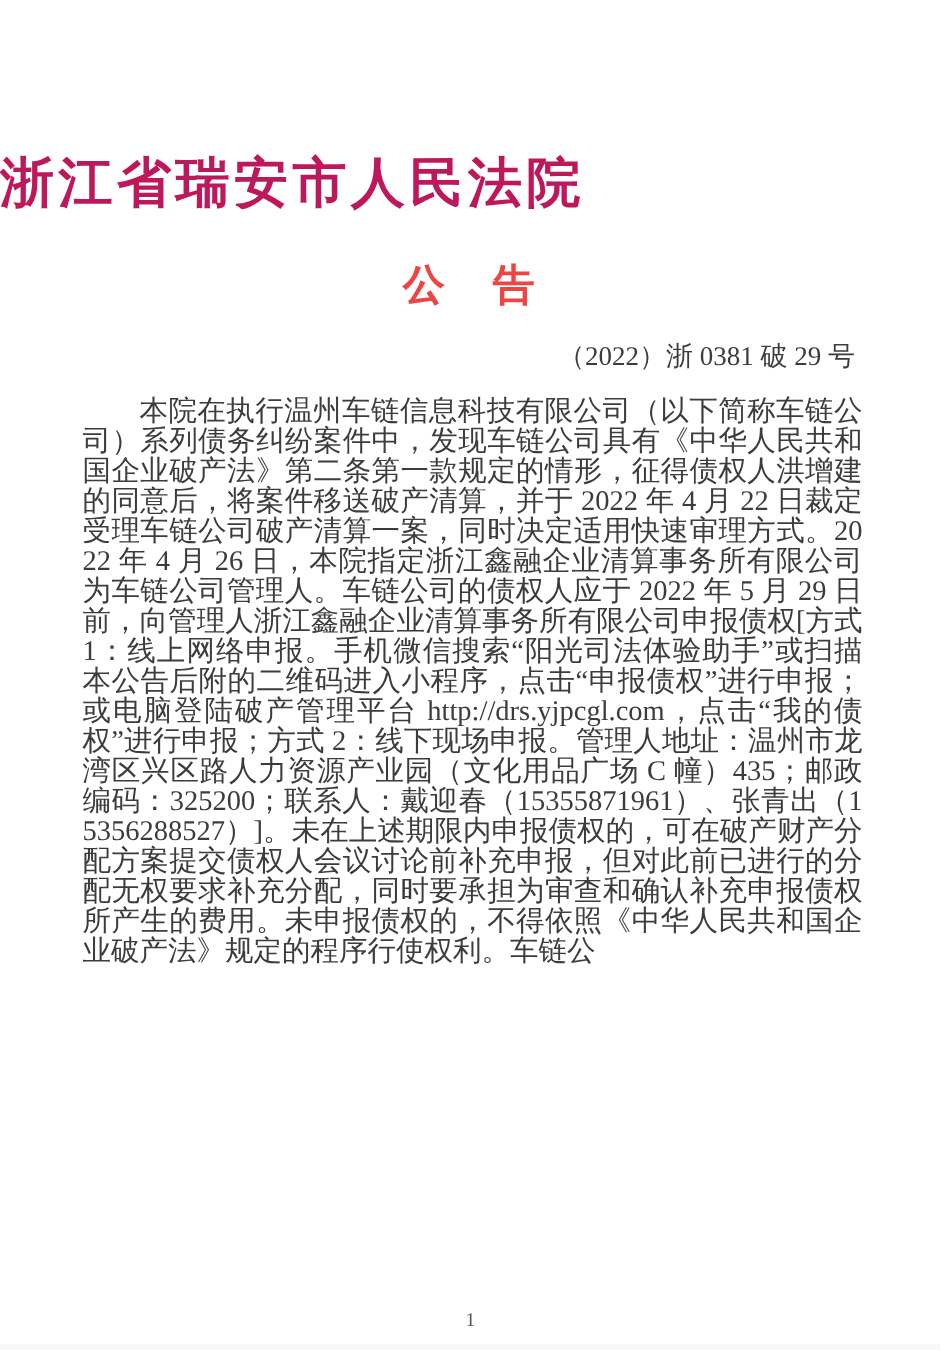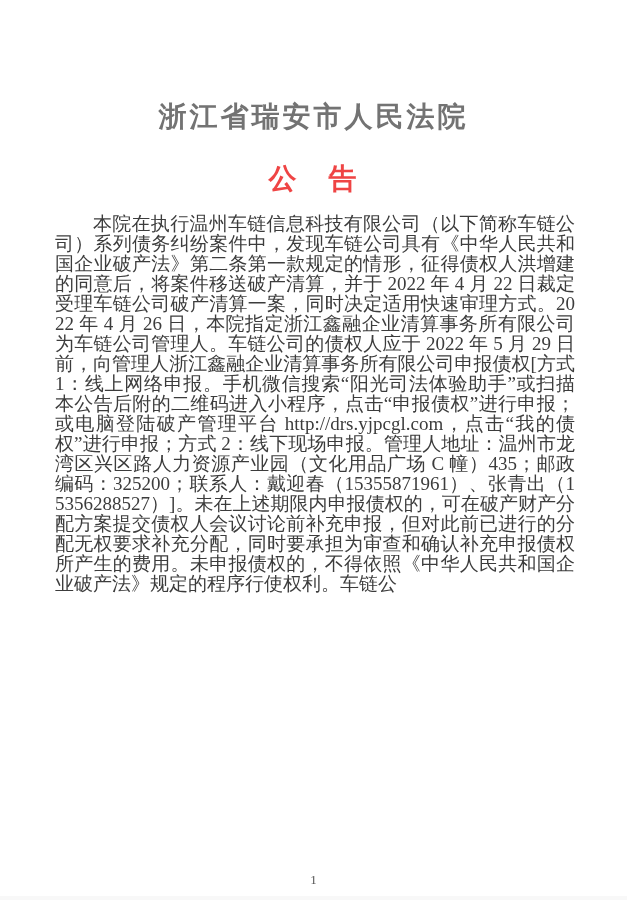--- a/index.html
+++ b/index.html
@@ -14,25 +14,25 @@
     margin: 0 auto;
     background: #ffffff;
     font-family: "Liberation Serif", "DejaVu Serif", serif;
     color: #3c3c3c;
     overflow: hidden;
     box-sizing: border-box;
   }
   .court-name {
     margin: 0;
     padding-top: 98px;
-    text-align: center;
-    font-size: 28px;
+    text-align: left;
+    font-size: 36px;
     font-weight: bold;
     letter-spacing: 3px;
-    color: #737373;
+    color: #be185d;
   }
   .notice-title {
     margin: 0;
     margin-top: 24px;
     text-align: center;
     font-size: 28px;
     font-weight: bold;
     letter-spacing: 2px;
     color: #ef4444;
   }
@@ -69,16 +69,17 @@
     height: 4px;
     background: #f8f8f8;
   }
 </style>
 </head>
 <body>
 
 <div class="page">
   <h1 class="court-name">浙江省瑞安市人民法院</h1>
   <h2 class="notice-title">公　告</h2>
+  <div class="case-number">（2022）浙 0381 破 29 号</div>
   <p class="body-text">本院在执行温州车链信息科技有限公司（以下简称车链公司）系列债务纠纷案件中，发现车链公司具有《中华人民共和国企业破产法》第二条第一款规定的情形，征得债权人洪增建的同意后，将案件移送破产清算，并于 2022 年 4 月 22 日裁定受理车链公司破产清算一案，同时决定适用快速审理方式。2022 年 4 月 26 日，本院指定浙江鑫融企业清算事务所有限公司为车链公司管理人。车链公司的债权人应于 2022 年 5 月 29 日前，向管理人浙江鑫融企业清算事务所有限公司申报债权[方式 1：线上网络申报。手机微信搜索“阳光司法体验助手”或扫描本公告后附的二维码进入小程序，点击“申报债权”进行申报；或电脑登陆破产管理平台 http://drs.yjpcgl.com，点击“我的债权”进行申报；方式 2：线下现场申报。管理人地址：温州市龙湾区兴区路人力资源产业园（文化用品广场 C 幢）435；邮政编码：325200；联系人：戴迎春（15355871961）、张青出（15356288527）]。未在上述期限内申报债权的，可在破产财产分配方案提交债权人会议讨论前补充申报，但对此前已进行的分配无权要求补充分配，同时要承担为审查和确认补充申报债权所产生的费用。未申报债权的，不得依照《中华人民共和国企业破产法》规定的程序行使权利。车链公</p>
   <div class="page-number">1</div>
   <div class="bottom-edge"></div>
 </div>
 
 </body></html>

